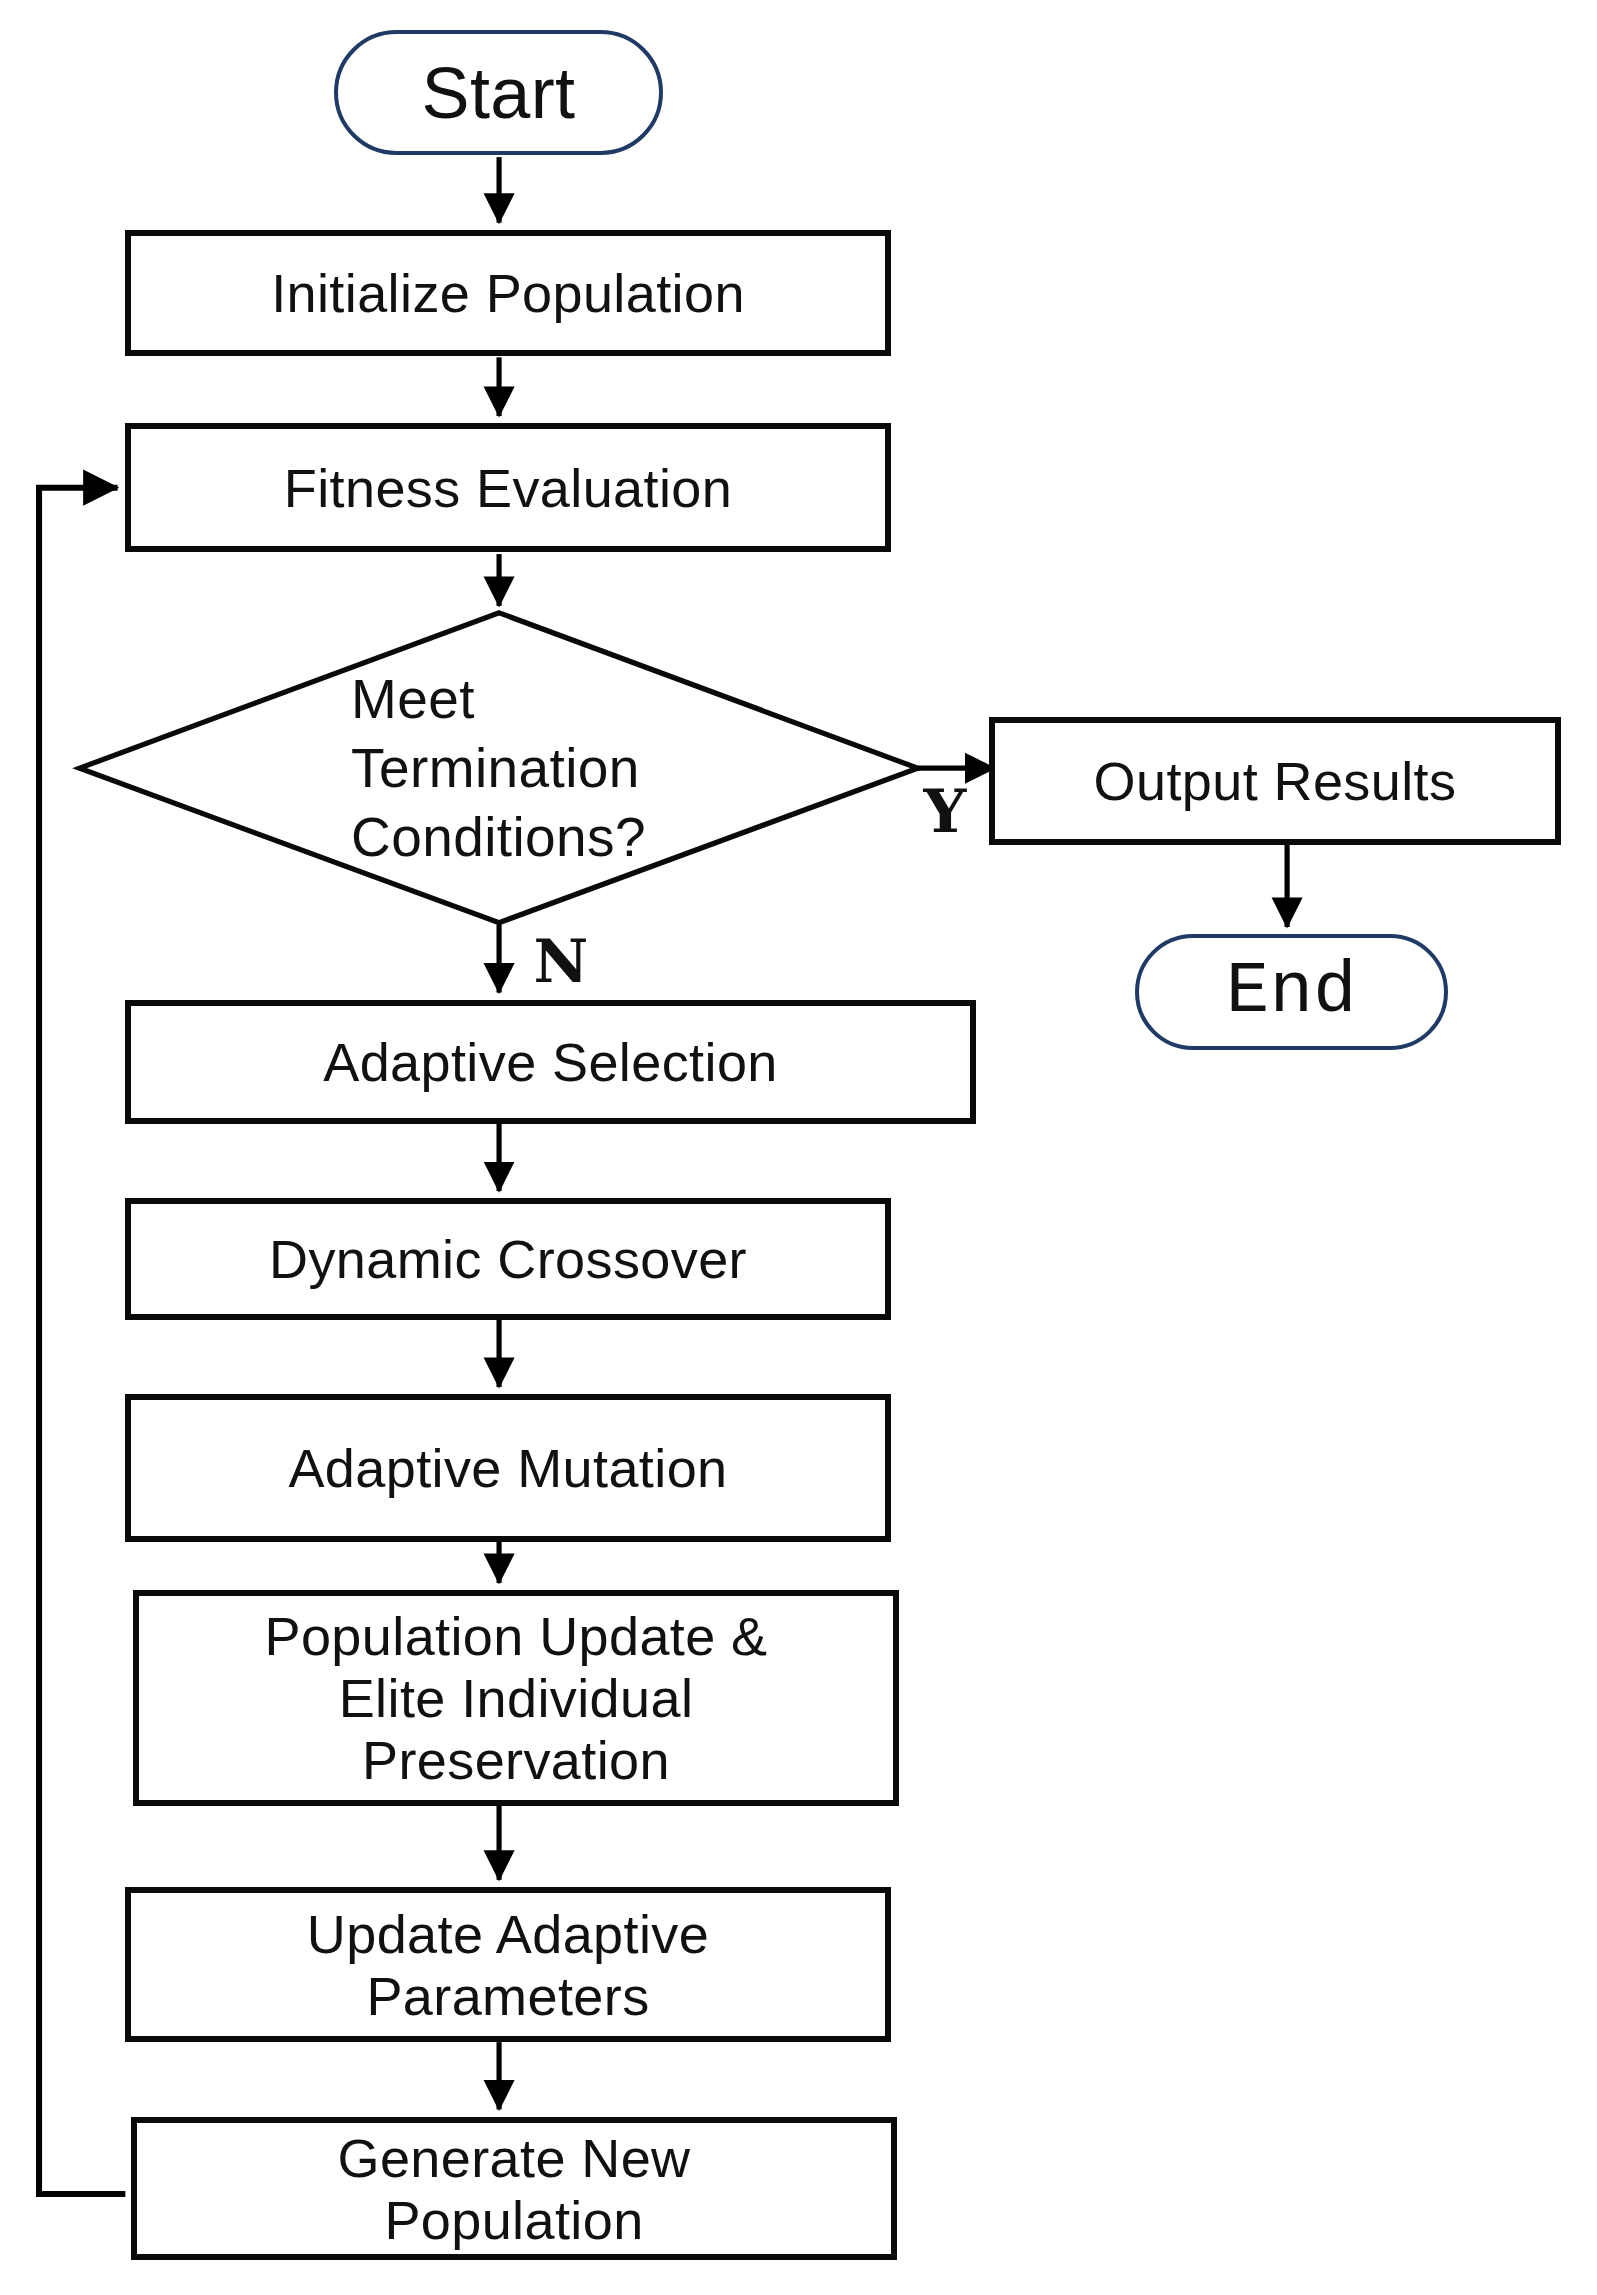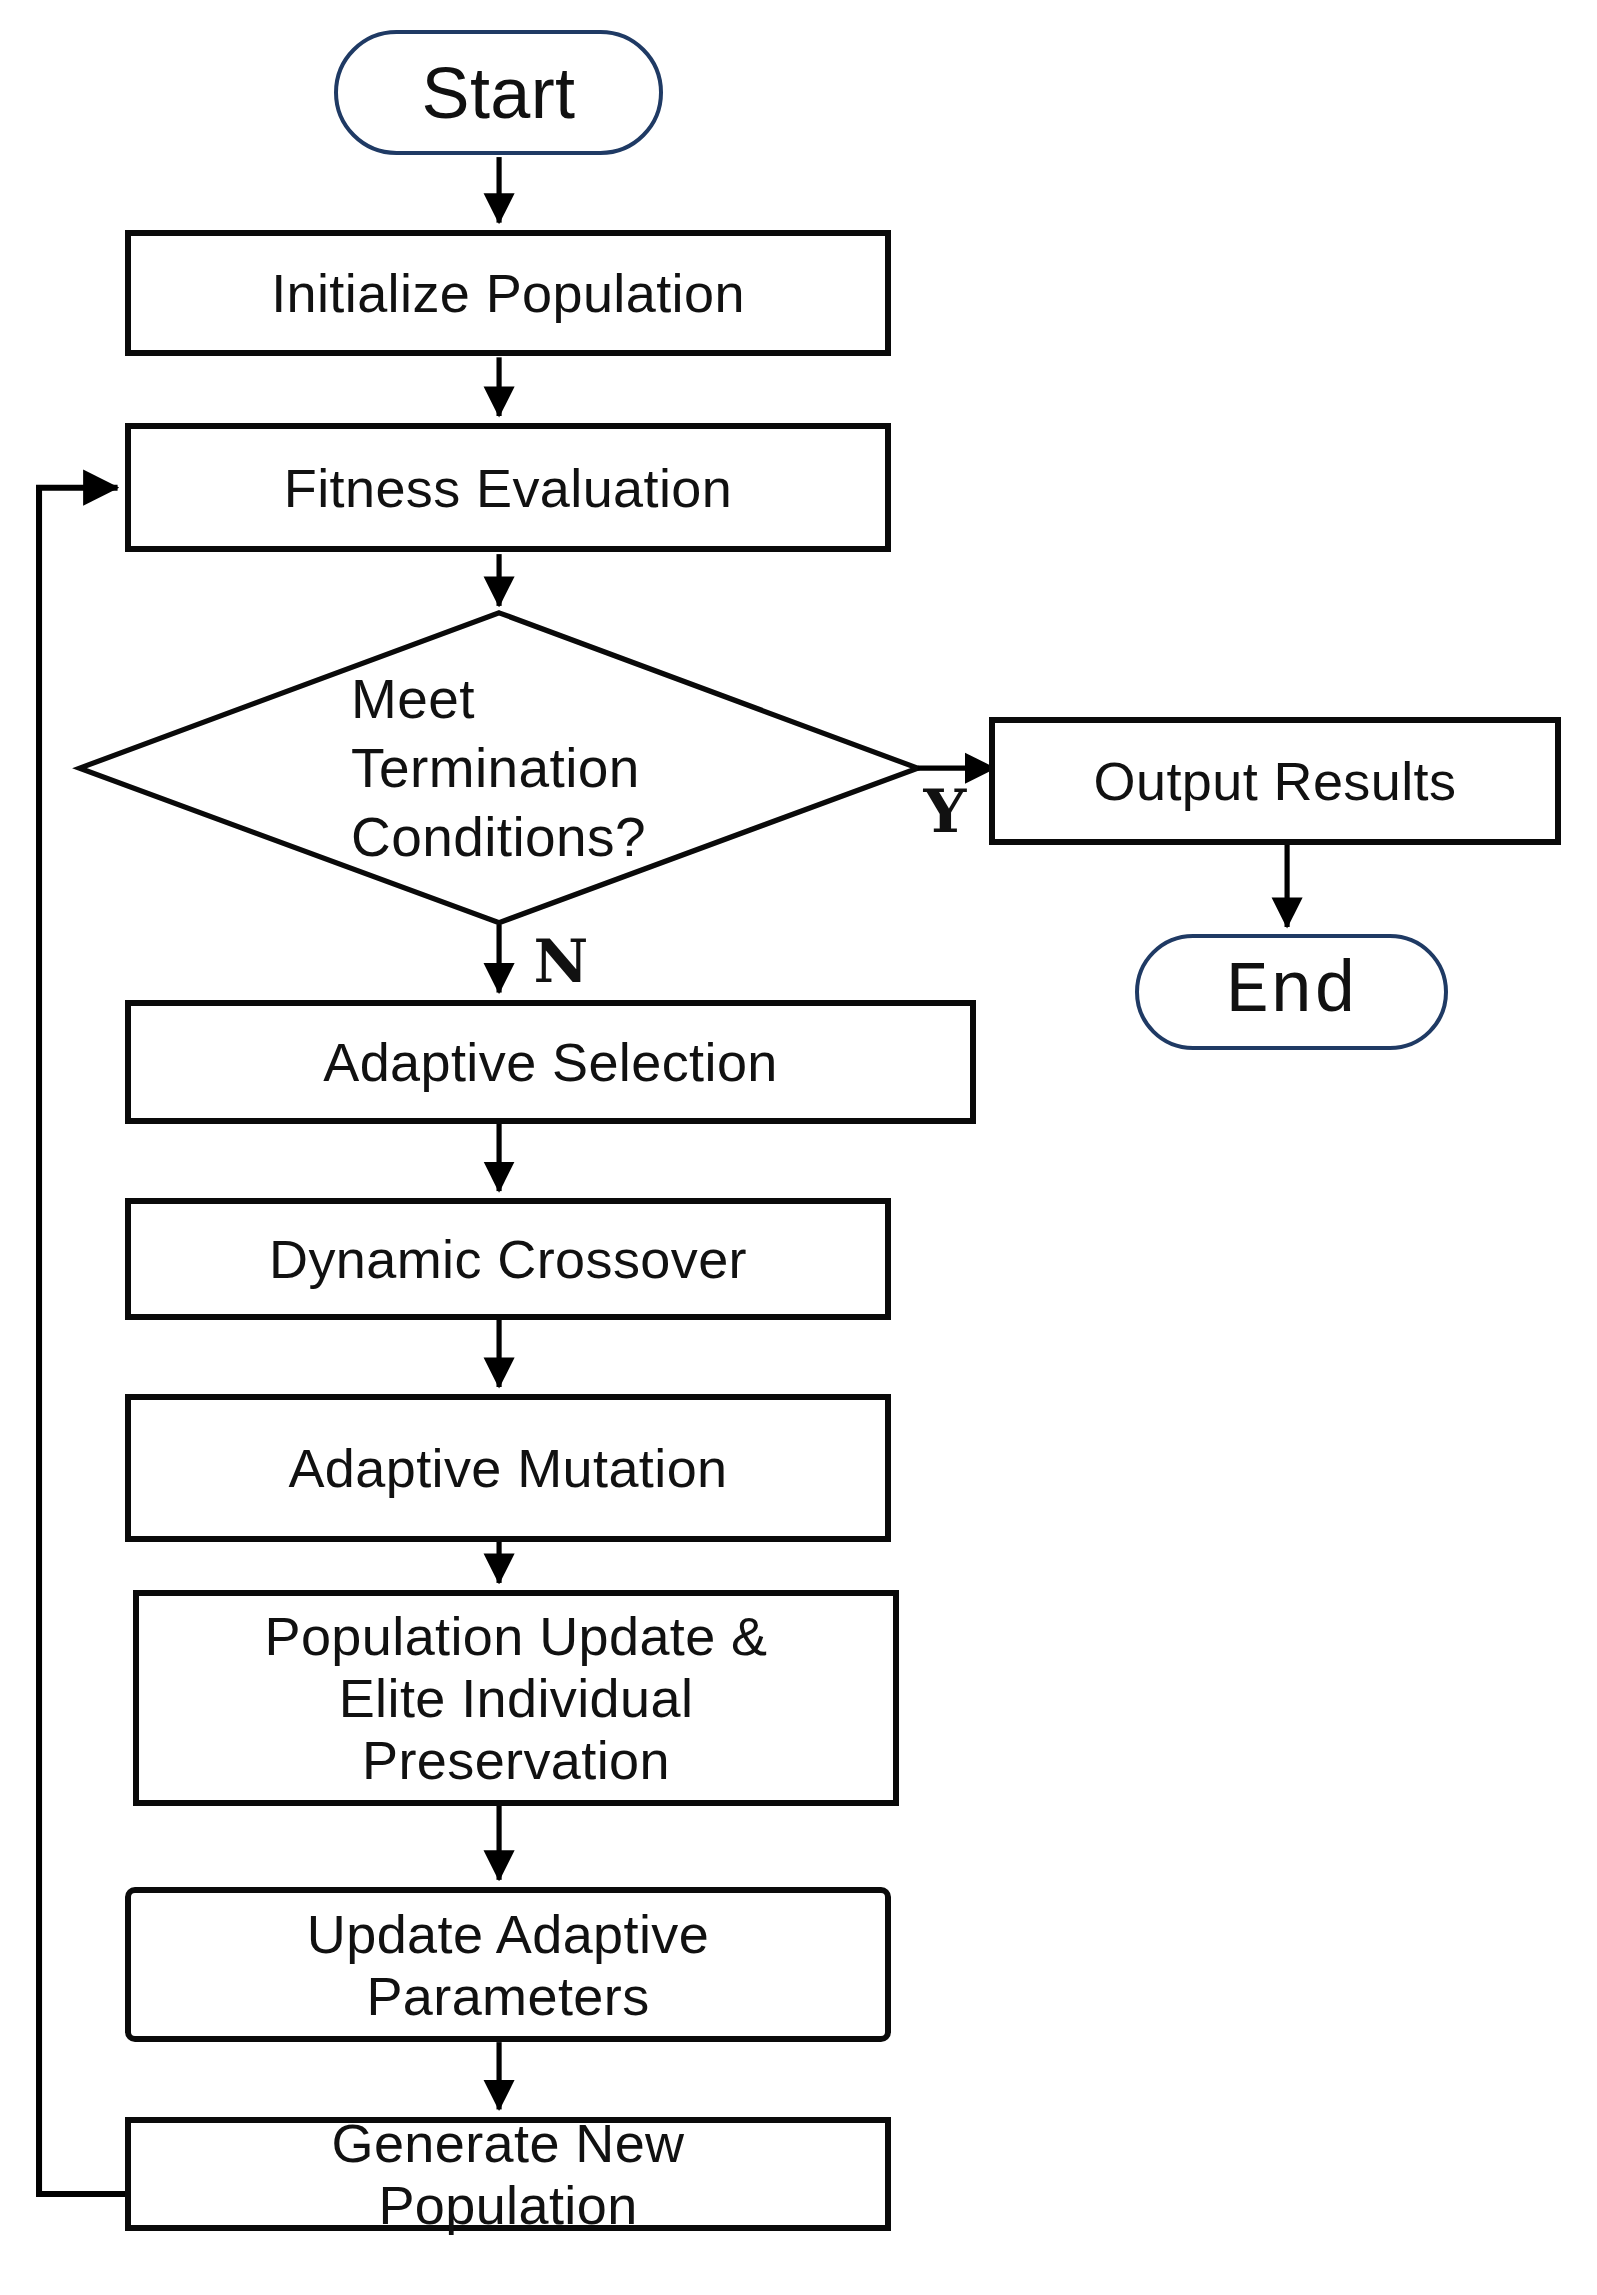--- a/index.html
+++ b/index.html
@@ -132,24 +132,24 @@
   <div class="node process" style="left:125px; top:1394px; width:766px; height:148px;">
     <span class="label">Adaptive Mutation</span>
   </div>
 
   <div class="node process" style="left:125px; top:1590px; width:766px; height:216px;margin-left:8px;">
     <span class="label">Population Update &amp;
 Elite Individual
 Preservation</span>
   </div>
 
-  <div class="node process" style="left:125px; top:1887px; width:766px; height:155px;border-radius:10px;">
+  <div class="node process" style="left:125px; top:1887px; width:766px; height:155px;">
     <span class="label">Update Adaptive
 Parameters</span>
   </div>
 
-  <div class="node process" style="left:125px; top:2117px; width:766px; height:114px;">
+  <div class="node process" style="left:131px; top:2117px; width:766px; height:143px;">
     <span class="label">Generate New
 Population</span>
   </div>
 
 </div>
 
 
 </body></html>

